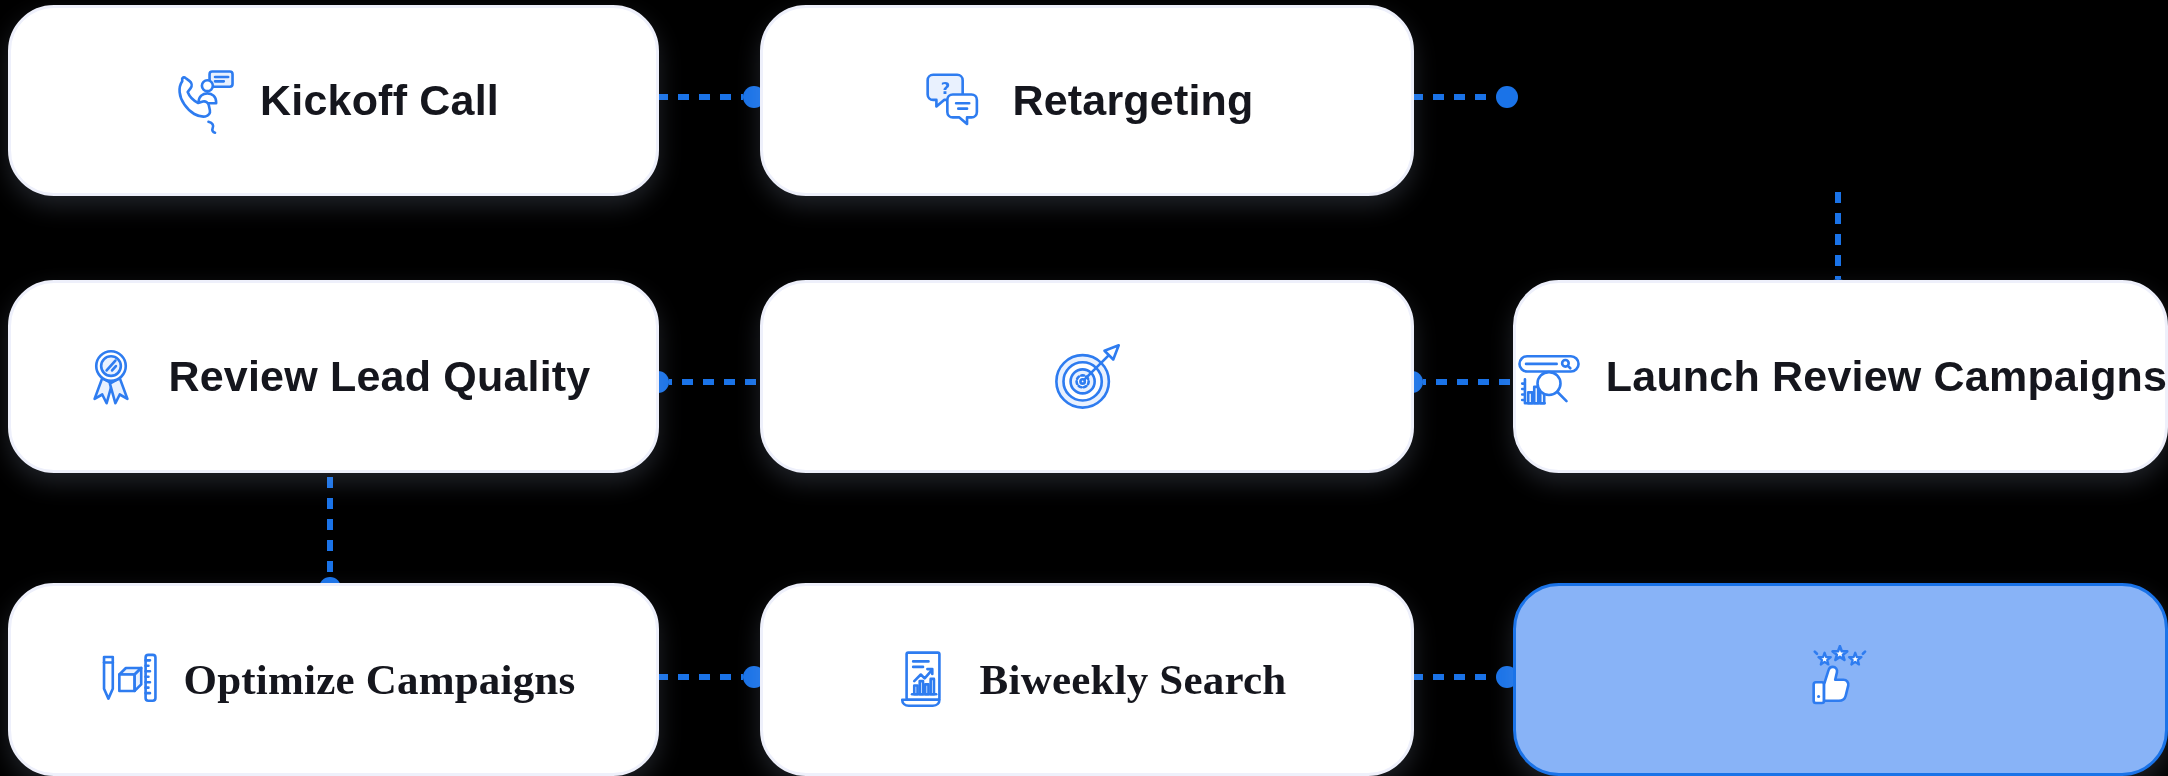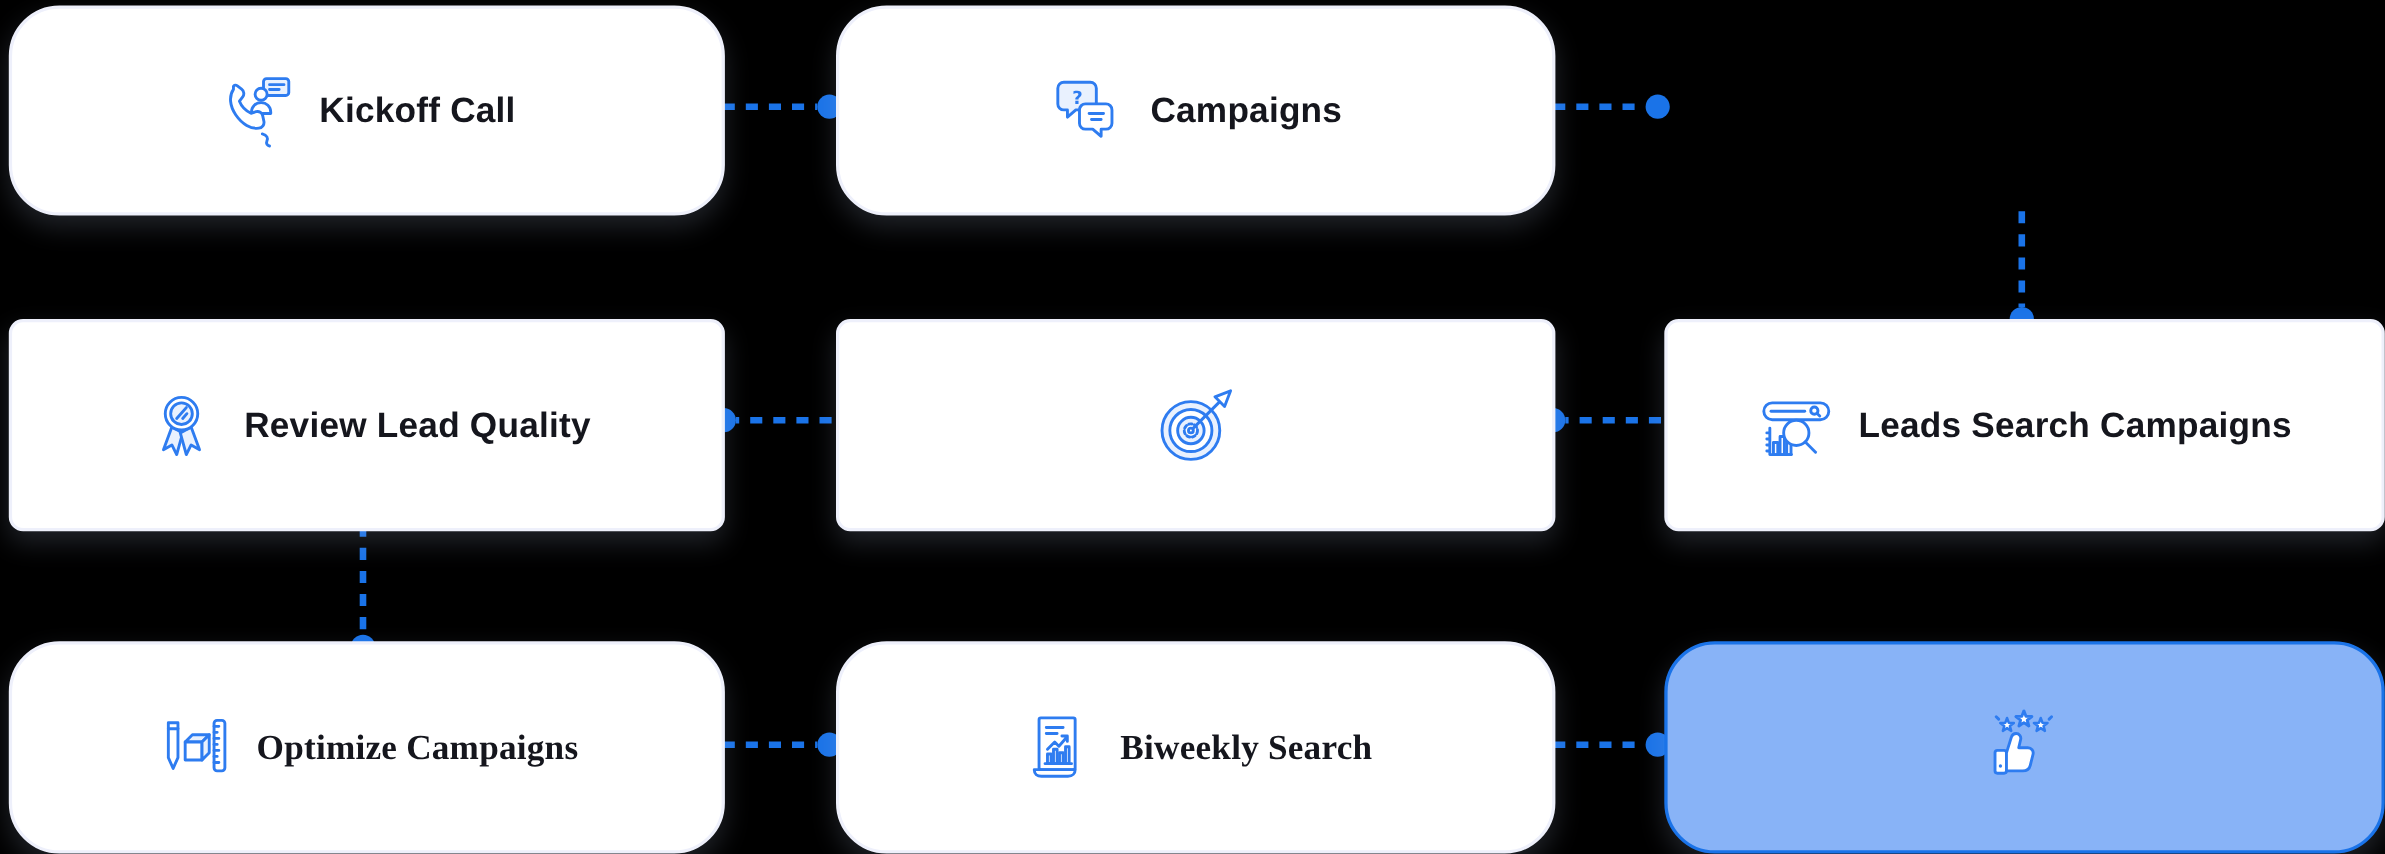--- a/index.html
+++ b/index.html
@@ -9,23 +9,23 @@
   svg.connector-layer{position:absolute;left:0;top:0;z-index:1;}
   .flow-line{stroke:var(--connector,#1a73e8);stroke-width:6;stroke-dasharray:11 10;}
   .flow-dot{fill:var(--connector,#1a73e8);}
   .box{position:absolute;z-index:2;background:var(--box-bg,#fff);
        border:3px solid var(--box-border,#eef0fb);border-radius:46px;
        display:flex;align-items:center;justify-content:center;
        box-shadow:0 10px 24px rgba(180,192,230,.18);}
   .box.highlight{background:var(--highlight-bg,#88b3f7);
        border:3px solid var(--highlight-border,#1a73e8);}
   .c1{left:8px;width:645px;}  .c2{left:760px;width:648px;}  .c3{left:1513px;width:649px;}
-  .r1{top:5px;height:185px;}  .r2{top:290px;height:187px;border-radius:13px;}  .r3{top:583px;height:187px;font-family:Liberation Serif, serif;}
+  .r1{top:5px;height:185px;}  .r2{top:280px;height:187px;}  .r3{top:583px;height:187px;font-family:Liberation Serif, serif;}
   .content{display:flex;align-items:center;gap:22px;}
-  .label{font-size:32px;font-weight:600;color:var(--text,#15161d);
+  .label{font-size:43px;font-weight:600;color:var(--text,#15161d);
          white-space:nowrap;letter-spacing:.2px;}
   .icon{width:70px;height:70px;flex:0 0 70px;display:flex;align-items:center;justify-content:center;}
   .icon svg{width:70px;height:70px;}
   .icon .s {fill:none;stroke:var(--icon-stroke,#2e7cf0);stroke-width:2.4;stroke-linecap:round;stroke-linejoin:round;}
   .icon .sf{fill:var(--icon-fill-light,#e9f1fe);stroke:var(--icon-stroke,#2e7cf0);stroke-width:2.4;stroke-linecap:round;stroke-linejoin:round;}
   .icon .sw{fill:#ffffff;stroke:var(--icon-stroke,#2e7cf0);stroke-width:2.4;stroke-linecap:round;stroke-linejoin:round;}
   .icon .fl{fill:var(--icon-stroke,#2e7cf0);}
   .icon .q {fill:var(--icon-stroke,#2e7cf0);font:600 15px "DejaVu Sans",sans-serif;}
 </style>
 </head>
@@ -71,21 +71,21 @@
   <div class="box c2 r1">
     <div class="content">
       <span class="icon">
         <svg viewBox="0 0 64 64">
           <path class="sf" d="M12 8 h22 c2.8 0 5 2.2 5 5 v13 c0 2.8-2.2 5-5 5 H22 l-7 6 v-6 h-3 c-2.8 0-5-2.2-5-5 V13 c0-2.8 2.2-5 5-5 z"></path>
           <text class="q" x="19" y="26">?</text>
           <path class="sw" d="M30 26 h17 c2.8 0 5 2.2 5 5 v11 c0 2.8-2.2 5-5 5 h-4 v6 l-7-6 h-6 c-2.8 0-5-2.2-5-5 V31 c0-2.8 2.2-5 5-5 z"></path>
           <path class="s" d="M33 34 h12 M35 39 h8"></path>
         </svg>
       </span>
-      <span class="label">Campaigns</span>
+      <span class="label">Retargeting</span>
     </div>
   </div>
 
 
   <div class="box c1 r2">
     <div class="content">
       <span class="icon">
         <svg viewBox="0 0 64 64">
           <path class="sf" d="M24 33 L17 52 L24 48 L28 56 L33 38 Z"></path>
           <path class="sf" d="M40 33 L47 52 L40 48 L36 56 L31 38 Z"></path>
@@ -123,21 +123,21 @@
           <circle class="s" cx="47" cy="19.5" r="3"></circle>
           <path class="s" d="M49.3 21.8 l2.2 2.2"></path>
           <path class="s" d="M10 34 V56 H28 M10 38 h-2.5 M10 43 h-2.5 M10 48 h-2.5 M10 53 h-2.5"></path>
           <rect class="s" x="13" y="46" width="3.6" height="10"></rect>
           <rect class="s" x="18.5" y="41" width="3.6" height="15"></rect>
           <rect class="s" x="24" y="44" width="3.6" height="12"></rect>
           <circle class="sw" cx="32" cy="38" r="10.5"></circle>
           <path class="s" d="M39.5 45.5 L48 54"></path>
         </svg>
       </span>
-      <span class="label">Leads Search Campaigns</span>
+      <span class="label">Launch Review Campaigns</span>
     </div>
   </div>
 
   <div class="box c1 r3">
     <div class="content">
       <span class="icon">
         <svg viewBox="0 0 64 64">
           <path class="sw" d="M11 11 h8 v29 l-4 9 -4-9 z"></path>
           <path class="s" d="M11 16 h8"></path>
           <path class="sf" d="M25 27 L31 21 L45 21 L39 27 Z"></path>

